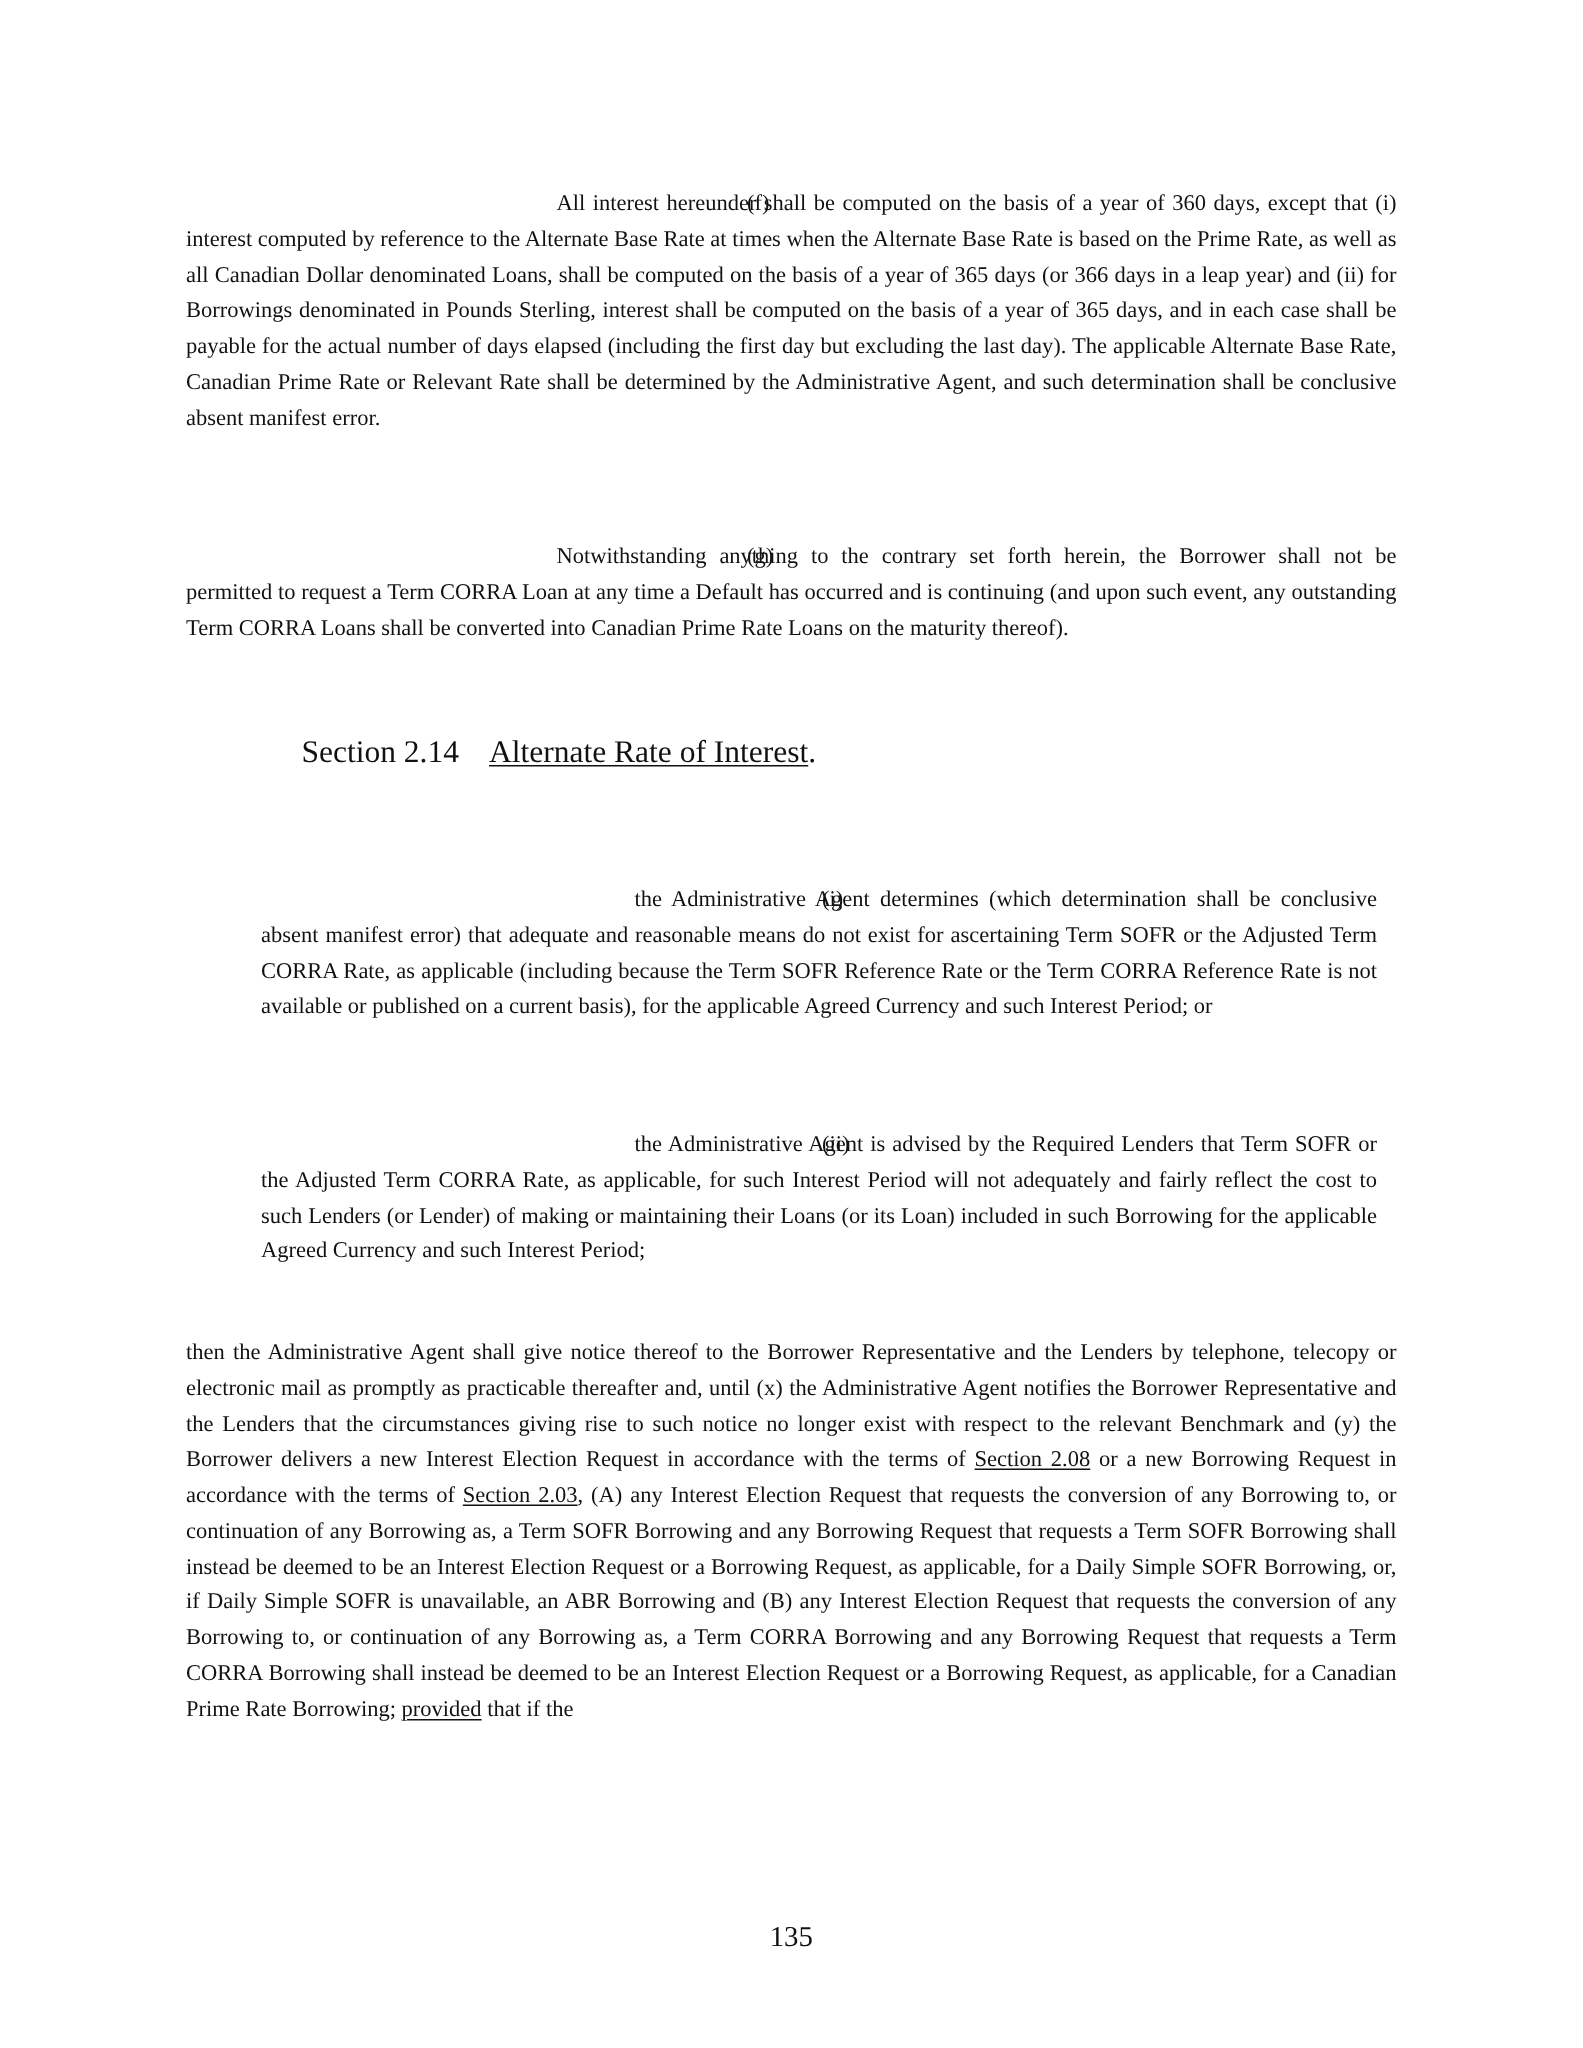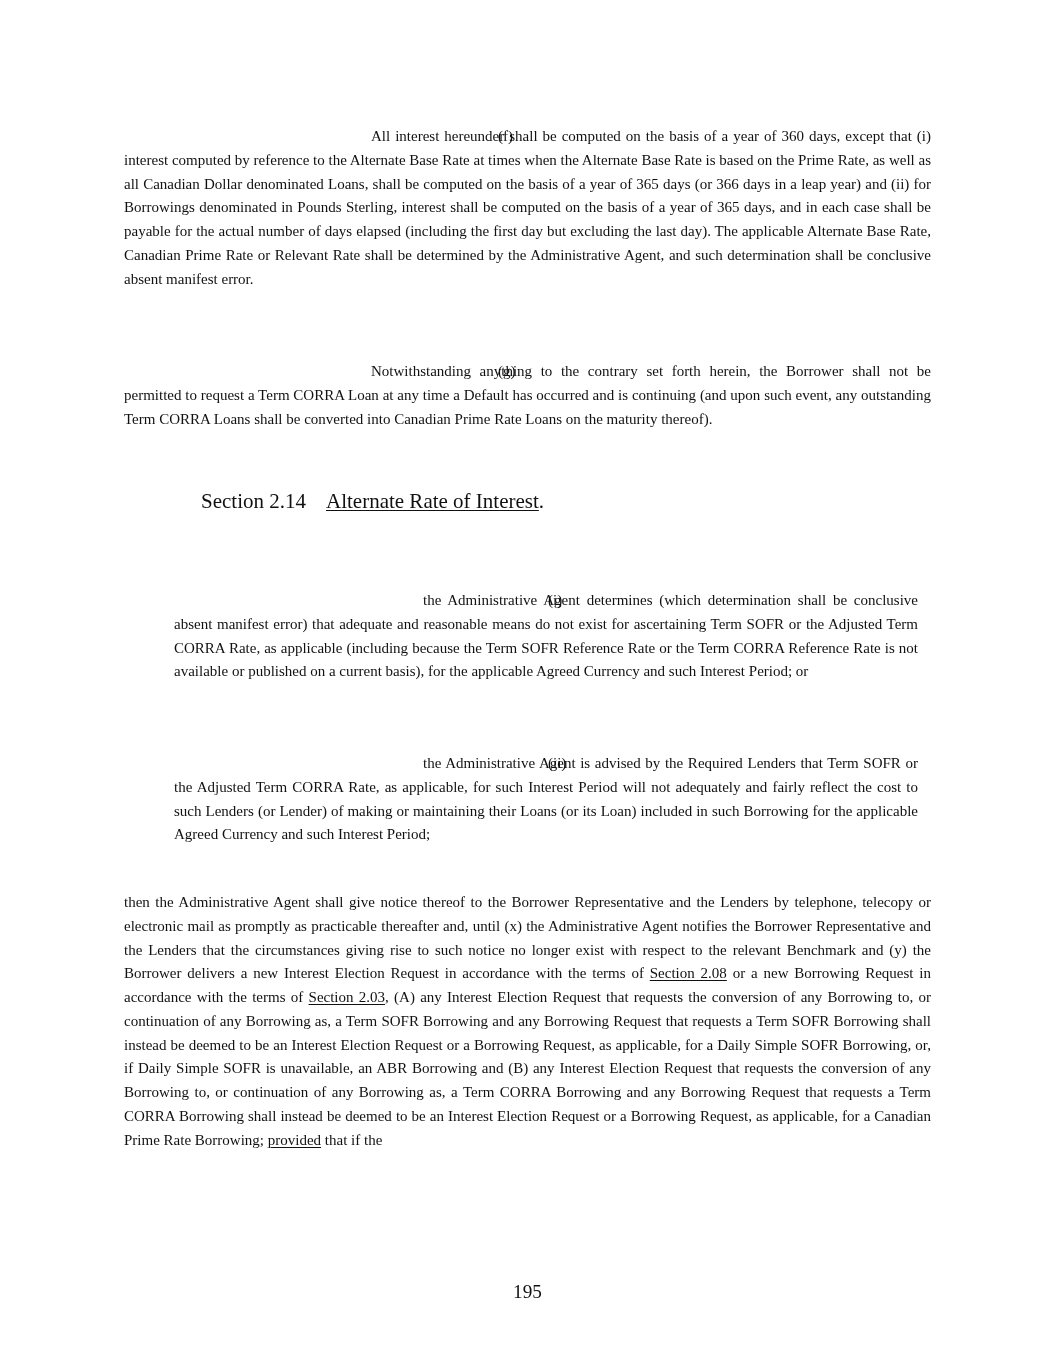--- a/index.html
+++ b/index.html
@@ -38,14 +38,14 @@
 
   <p class="section-heading"><span class="num">Section 2.14</span><span class="u">Alternate Rate of Interest</span><span>.</span></p>
 
 
   <p class="para sub" style="top:589px; text-indent:187px;"><span class="lbl" style="width:62px;">(i)</span><span>the Administrative Agent determines (which determination shall be conclusive absent manifest error) that adequate and reasonable means do not exist for ascertaining Term SOFR or the Adjusted Term CORRA Rate, as applicable (including because the Term SOFR Reference Rate or the Term CORRA Reference Rate is not available or published on a current basis), for the applicable Agreed Currency and such Interest Period; or</span></p>
 
   <p class="para sub" style="top:752px; text-indent:187px;"><span class="lbl" style="width:62px;">(ii)</span><span>the Administrative Agent is advised by the Required Lenders that Term SOFR or the Adjusted Term CORRA Rate, as applicable, for such Interest Period will not adequately and fairly reflect the cost to such Lenders (or Lender) of making or maintaining their Loans (or its Loan) included in such Borrowing for the applicable Agreed Currency and such Interest Period;</span></p>
 
   <p class="para" style="top:891px;"><span>then the Administrative Agent shall give notice thereof to the Borrower Representative and the Lenders by telephone, telecopy or electronic mail as promptly as practicable thereafter and, until (x) the Administrative Agent notifies the Borrower Representative and the Lenders that the circumstances giving rise to such notice no longer exist with respect to the relevant Benchmark and (y) the Borrower delivers a new Interest Election Request in accordance with the terms of </span><span class="u">Section 2.08</span><span> or a new Borrowing Request in accordance with the terms of </span><span class="u">Section 2.03</span><span>, (A) any Interest Election Request that requests the conversion of any Borrowing to, or continuation of any Borrowing as, a Term SOFR Borrowing and any Borrowing Request that requests a Term SOFR Borrowing shall instead be deemed to be an Interest Election Request or a Borrowing Request, as applicable, for a Daily Simple SOFR Borrowing, or, if Daily Simple SOFR is unavailable, an ABR Borrowing and (B) any Interest Election Request that requests the conversion of any Borrowing to, or continuation of any Borrowing as, a Term CORRA Borrowing and any Borrowing Request that requests a Term CORRA Borrowing shall instead be deemed to be an Interest Election Request or a Borrowing Request, as applicable, for a Canadian Prime Rate Borrowing; </span><span class="u">provided</span><span> that if the</span></p>
 
-  <div class="page-number">195</div>
+  <div class="page-number">135</div>
 </div>
 
 </body></html>

